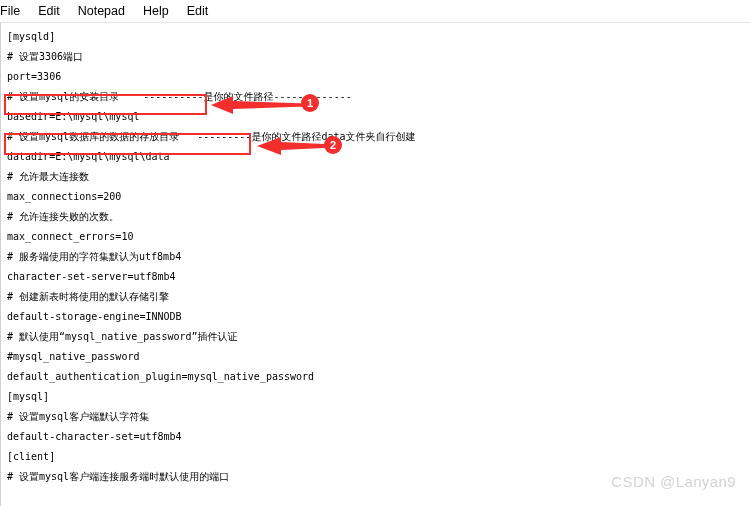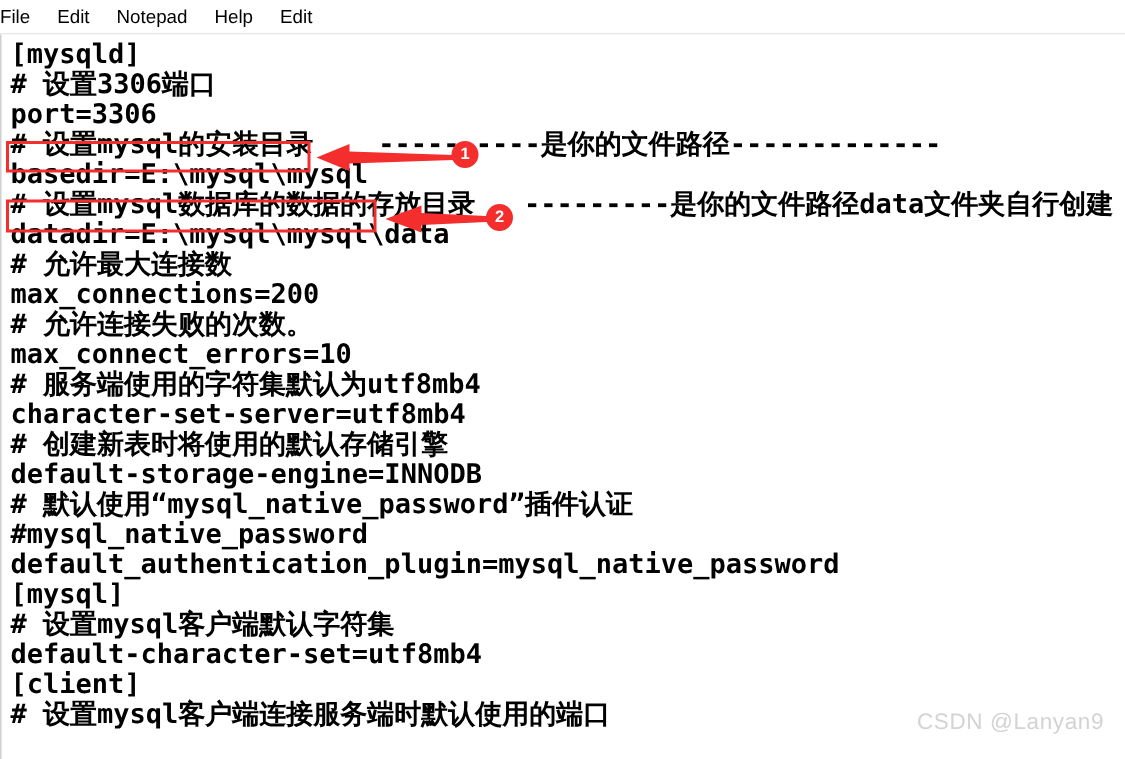--- a/index.html
+++ b/index.html
@@ -106,25 +106,24 @@
     background: #ffffff;
     border-left: 1px solid #cfcfcf;
     overflow: hidden;
   }
   .editor {
     position: absolute;
     left: 0; top: 0; right: 0; bottom: 0;
     padding: 4px 0 0 6px;
     box-sizing: border-box;
     font-family: "DejaVu Sans Mono", monospace;
-    font-size: 18px;
+    font-size: 10px;
     line-height: 20px;
     color: #000000;
     white-space: pre;
-    font-weight: bold;
   }
   .line {
     height: 20px;
     white-space: pre;
     position: relative;
   }
 
   
   .overlay {
     position: absolute;

